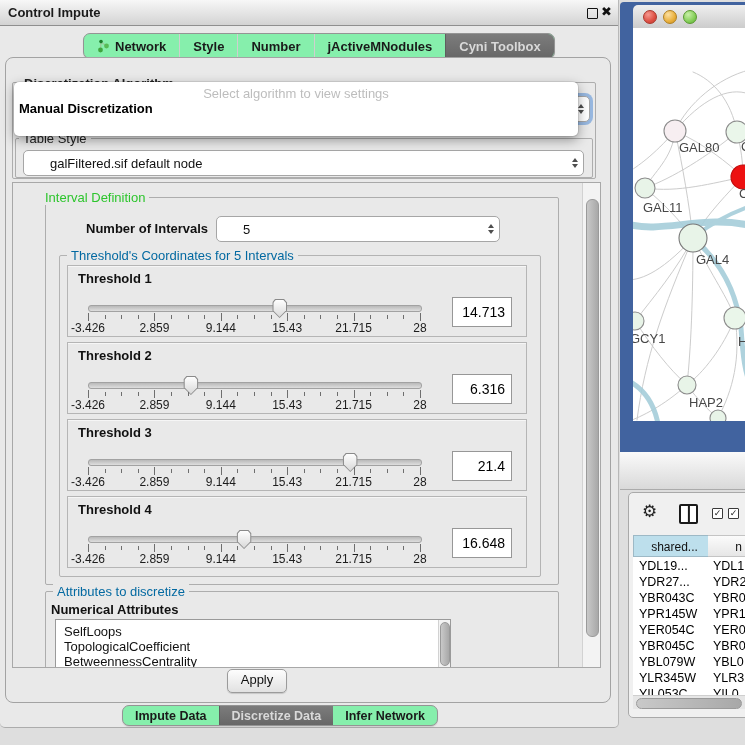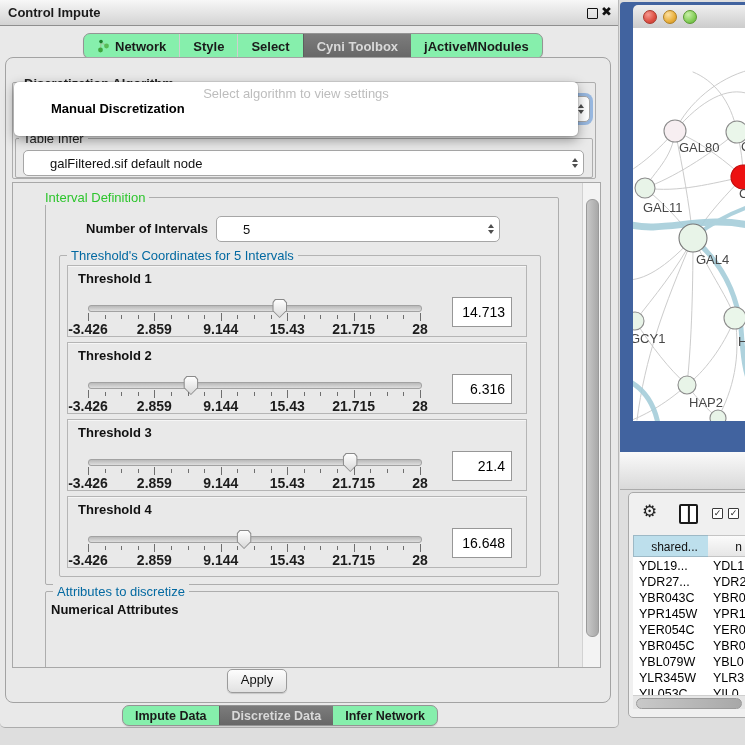--- a/index.html
+++ b/index.html
@@ -63,22 +63,22 @@
   .thr-thumb{position:absolute;top:0;width:15px;height:19px;transform:translateX(-50%);
     background:#8A8A8A;clip-path:polygon(20% 0,80% 0,100% 18%,100% 60%,50% 100%,0 60%,0 18%);}
   .thr-thumb::after{content:"";position:absolute;left:1px;top:1px;right:1px;bottom:1px;
     background:linear-gradient(#FEFEFE,#D8D8D8);
     clip-path:polygon(20% 0,80% 0,100% 18%,100% 60%,50% 100%,0 60%,0 18%);}
   .ticks{position:absolute;left:0;top:14px;width:332px;height:8px;}
   .ticks span{position:absolute;width:1px;background:#6E6E6E;}
   .ticks span.minor{top:2px;height:4px;}
   .ticks span.major{top:0;height:8px;}
   .tick-labels{position:absolute;left:0;top:22px;width:332px;height:12px;}
-  .tick-labels span{position:absolute;transform:translateX(-50%);font-size:14px;
-    font-weight:700;color:#1C1C1C;white-space:nowrap;}
+  .tick-labels span{position:absolute;transform:translateX(-50%);font-size:12px;
+    font-weight:400;color:#1C1C1C;white-space:nowrap;}
   .thr-value{position:absolute;left:384px;top:31px;width:52px;height:28px;background:#FFF;
     border:1px solid #979797;font-size:14px;color:#000;text-align:right;
     line-height:28px;padding-right:6px;}
   
   #attr-list{position:absolute;left:42px;top:436px;width:394px;height:70px;background:#FFF;
     border:1px solid #9A9A9A;}
   .list-item{position:absolute;left:8px;height:15px;font-size:13px;color:#111;line-height:15px;}
   
   #apply-btn{left:227px;top:669px;width:58px;height:22px;background:linear-gradient(#FDFDFD,#E1E1E1);
     border:1px solid #9B9B9B;border-radius:5px;font-size:13px;color:#111;text-align:center;
@@ -132,56 +132,56 @@
           <circle cx="3.5" cy="11" r="2.4" fill="#3FA63F"></circle>
           <circle cx="9.5" cy="7" r="2.4" fill="#57BB57"></circle>
         </svg>
       </span>
       <span>Network</span>
     </div>
     <div class="seg">
         <span>Style</span>
       </div>
     <div class="seg">
-        <span>Select</span>
+        <span>Number</span>
+      </div>
+    <div class="seg">
+        <span>jActiveMNodules</span>
       </div>
     <div class="seg sel">
         <span>Cyni Toolbox</span>
-      </div>
-    <div class="seg">
-        <span>jActiveMNodules</span>
       </div>
   </div>
 
   <div class="abs" id="content-panel"></div>
 
   <div class="abs group" style="left:12px;top:82px;width:582px;height:95px;"></div>
   <span class="group-label" style="left:20px;top:76px;color:#222;font-weight:700;">Discretization Algorithm</span>
 
   <div class="abs combo" style="left:20px;top:96px;width:568px;height:24px;box-shadow:0 0 0 3px rgba(96,150,216,.6);z-index:1;">
     <span class="txt"></span>
     <span class="stepper">
         <i class="arr-up"></i>
         <i class="arr-dn"></i>
       </span>
   </div>
 
   <div class="abs group" style="left:15px;top:138px;width:576px;height:38px;"></div>
-  <span class="group-label" style="left:19px;top:131px;color:#222;">Table Infer</span>
+  <span class="group-label" style="left:19px;top:131px;color:#222;">Table Style</span>
   <div class="abs combo" style="left:23px;top:150px;width:559px;height:24px;z-index:3;">
     <span class="txt">galFiltered.sif default node</span>
     <span class="stepper">
         <i class="arr-up"></i>
         <i class="arr-dn"></i>
       </span>
   </div>
 
   <div class="abs" id="algo-popup">
     <div class="prompt">Select algorithm to view settings</div>
-    <div class="popup-item" style="top:20px;font-weight:700;margin-left:32px;">Manual Discretization</div>
+    <div class="popup-item" style="top:20px;font-weight:700;">Manual Discretization</div>
   </div>
 
   <div class="abs" id="viewport">
 
     <div class="abs group" style="left:32px;top:14px;width:512px;height:386px;"></div>
     <span class="group-label lbl-green" style="left:28px;top:7px;">Interval Definition</span>
 
     <span class="abs" style="left:73px;top:38px;font-size:13px;font-weight:700;color:#111;">Number of Intervals</span>
     <div class="abs combo" style="left:203px;top:33px;width:282px;height:24px;">
       <span class="txt">5</span>
@@ -347,20 +347,28 @@
             <span style="left: 80%;">21.715</span>
             <span style="left: 100%;">28</span>
           </div>
       </div>
       <div class="thr-value">16.648</div>
     </div>
 
     <div class="abs group" style="left:32px;top:408px;width:512px;height:90px;"></div>
     <span class="group-label lbl-blue" style="left:40px;top:401px;">Attributes to discretize</span>
     <span class="abs" style="left:38px;top:419px;font-size:13px;font-weight:700;color:#111;">Numerical Attributes</span>
+    <div class="abs" id="attr-list">
+      <div class="list-item" style="top:4px;">SelfLoops</div>
+      <div class="list-item" style="top:19px;">TopologicalCoefficient</div>
+      <div class="list-item" style="top:34px;">BetweennessCentrality</div>
+      <div class="abs vsb-track" style="right:0;top:0;width:11px;height:70px;">
+        <div class="sb-thumb abs" style="left:1px;top:2px;width:8px;height:42px;"></div>
+      </div>
+    </div>
 
     <div class="abs vsb-track" style="left:569px;top:0;width:17px;height:484px;">
       <div class="sb-thumb abs" style="left:3px;top:16px;width:11px;height:436px;"></div>
     </div>
   </div>
 
   <div class="abs" id="apply-btn">Apply</div>
 
   <div class="abs capsule" id="bottom-tabs">
     <div class="seg">

